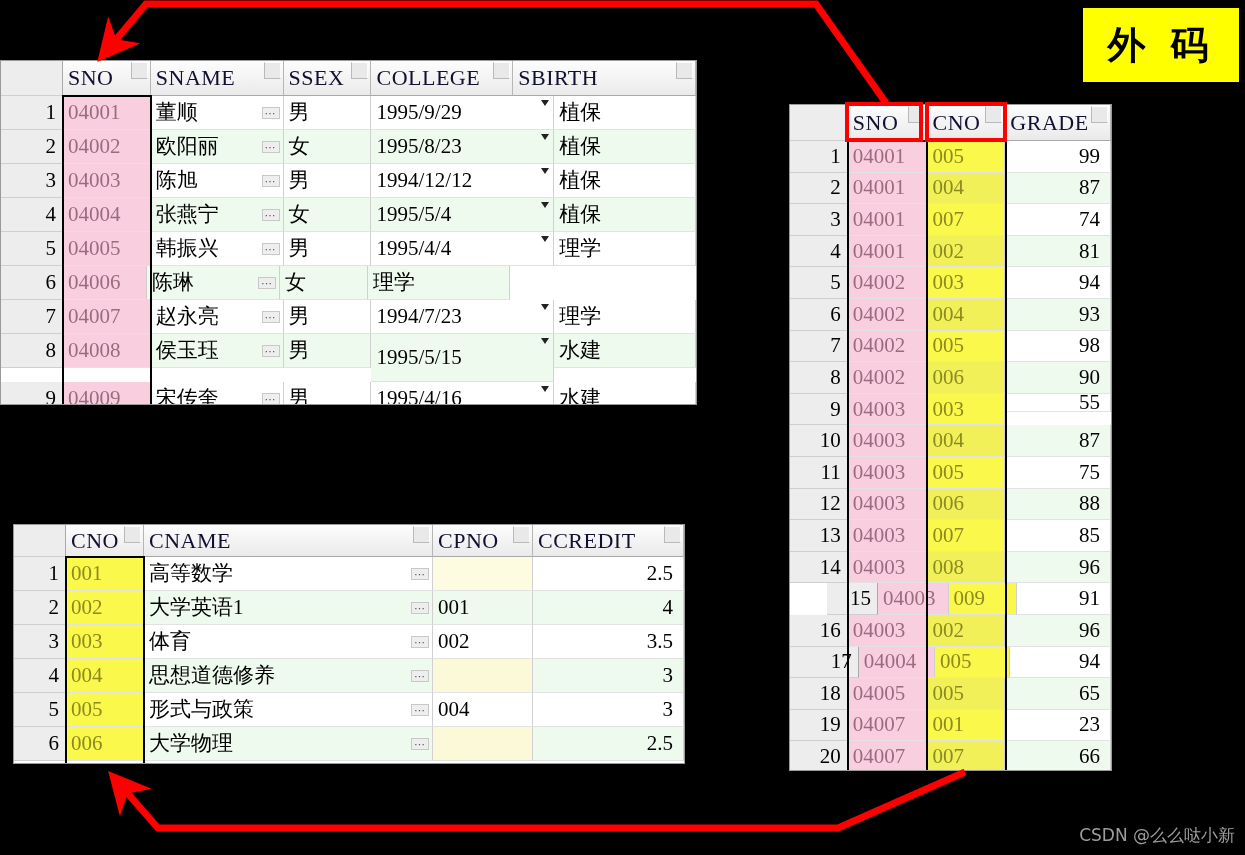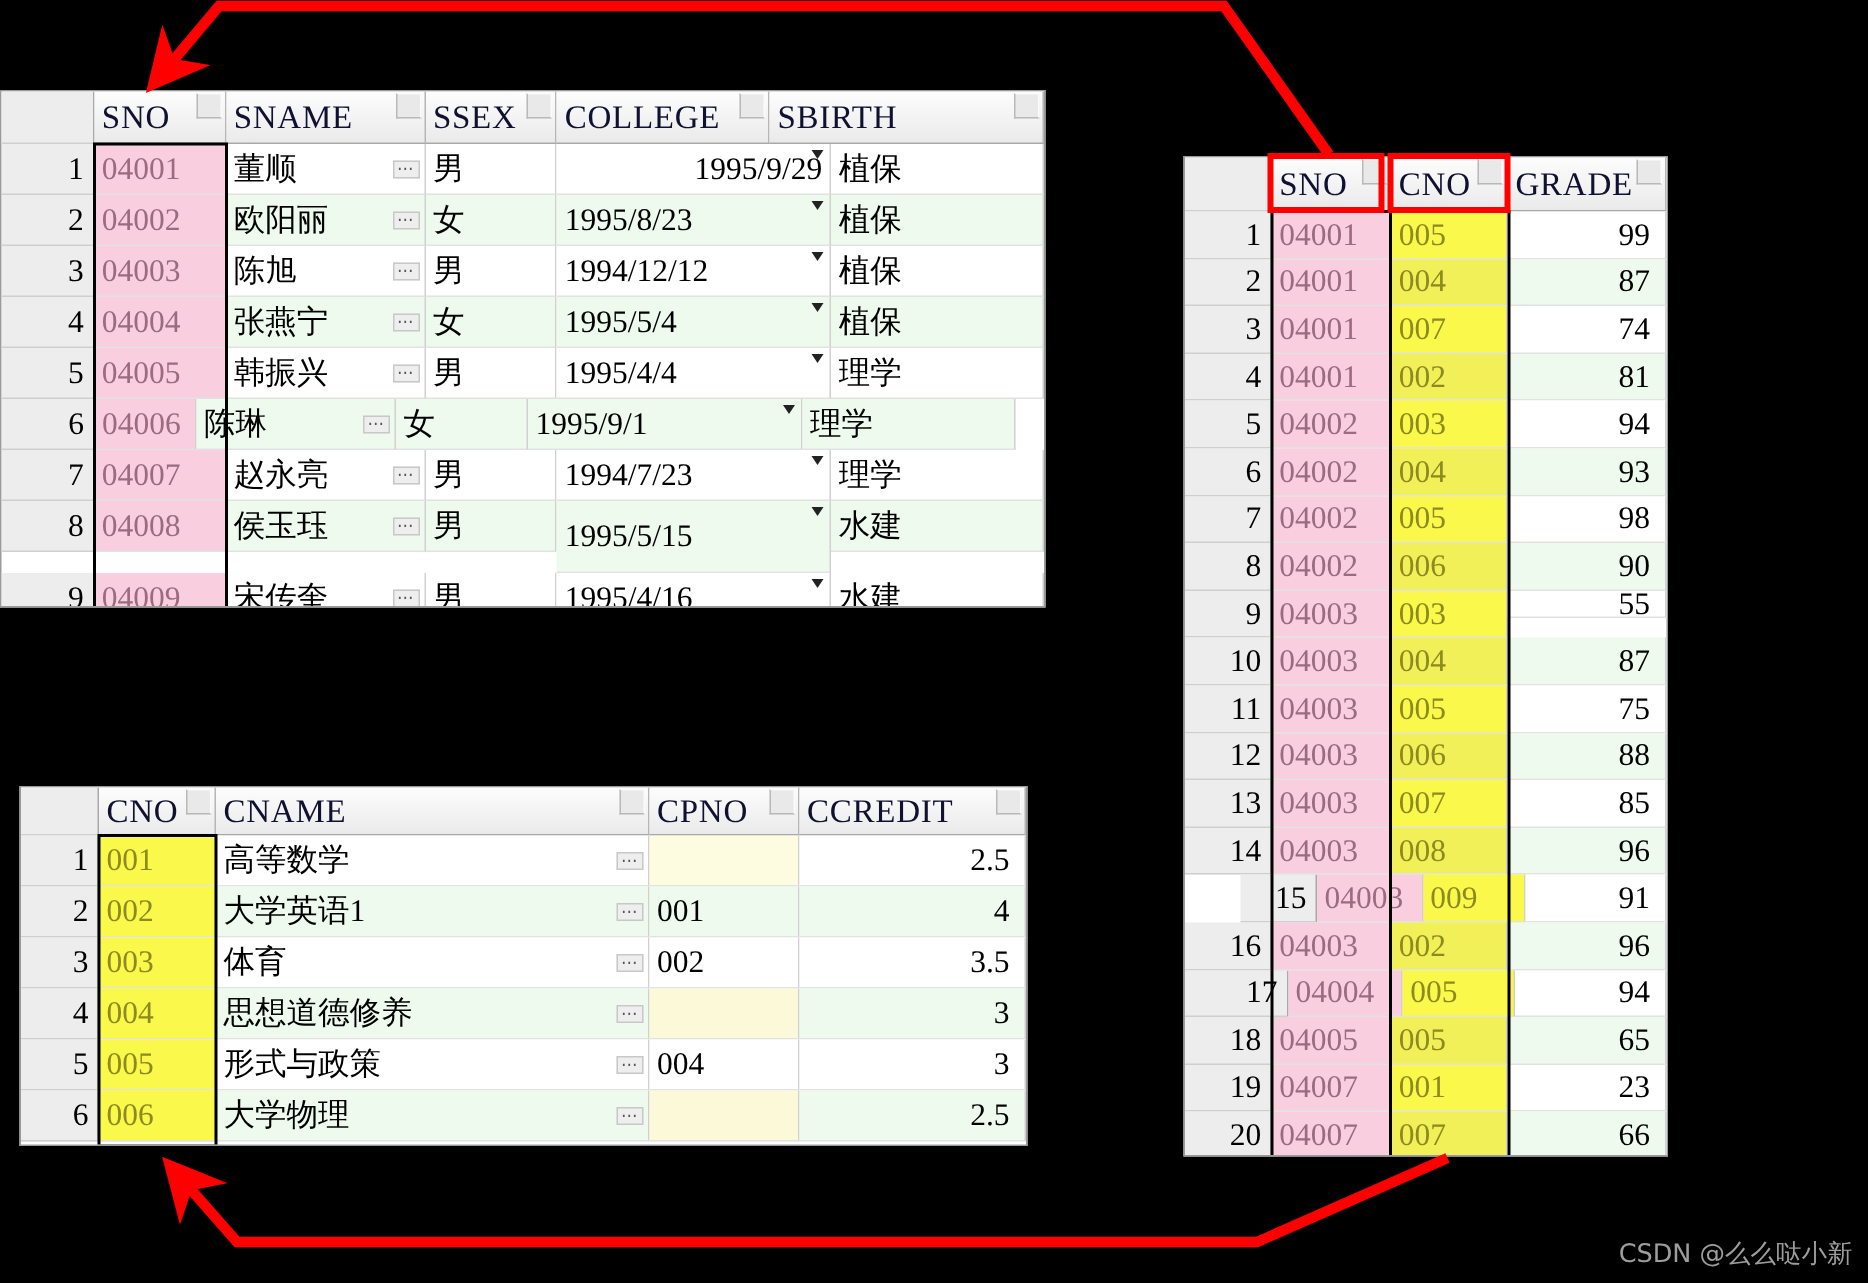--- a/index.html
+++ b/index.html
@@ -184,21 +184,21 @@
           <div class="gt-cell pk-pink" style="width: 88px; height: 34px;">
             <span>04001</span>
           </div>
           <div class="gt-cell white" style="width: 133px; height: 34px;">
             <span>董顺</span>
             <span class="ell">⋯</span>
           </div>
           <div class="gt-cell white" style="width: 88px; height: 34px;">
             <span>男</span>
           </div>
-          <div class="gt-cell white" style="width: 183px; height: 34px; justify-content: flex-end;">
+          <div class="gt-cell white" style="width: 183px; height: 34px;">
             <span>1995/9/29</span>
             <span class="caret"></span>
           </div>
           <div class="gt-cell white" style="width: 142px; height: 34px;">
             <span>植保</span>
           </div>
         </div>
         <div class="gt-row">
           <div class="gt-gutter" style="width: 62px; height: 34px;">2</div>
           <div class="gt-cell pk-pink" style="width: 88px; height: 34px;">
@@ -274,33 +274,29 @@
           <div class="gt-cell white" style="width: 183px; height: 34px;">
             <span>1995/4/4</span>
             <span class="caret"></span>
           </div>
           <div class="gt-cell white" style="width: 142px; height: 34px;">
             <span>理学</span>
           </div>
         </div>
         <div class="gt-row">
           <div class="gt-gutter" style="width: 62px; height: 34px;">6</div>
-          <div class="gt-cell pk-pink" style="width: 68px; height: 34px; text-align: center;">
+          <div class="gt-cell pk-pink" style="width: 84px; height: 34px; text-align: center;">
             <span>04006</span>
           </div>
           <div class="gt-cell alt" style="width: 133px; height: 34px;">
             <span>陈琳</span>
             <span class="ell">⋯</span>
           </div>
           <div class="gt-cell alt" style="width: 88px; height: 34px;">
             <span>女</span>
-          </div>
-          <div class="gt-cell alt" style="width: 183px; height: 34px;">
-            <span>1995/9/1</span>
-            <span class="caret"></span>
           </div>
           <div class="gt-cell alt" style="width: 142px; height: 34px;">
             <span>理学</span>
           </div>
         </div>
         <div class="gt-row">
           <div class="gt-gutter" style="width: 62px; height: 34px;">7</div>
           <div class="gt-cell pk-pink" style="width: 88px; height: 34px;">
             <span>04007</span>
           </div>
@@ -772,18 +768,21 @@
       <marker id="ah" viewBox="0 0 12 12" refX="9" refY="6" markerWidth="6" markerHeight="6" orient="auto-start-reverse">
         <path d="M 0 0 L 12 6 L 0 12 L 3.5 6 z" fill="#ff0000"></path>
       </marker>
     </defs>
 
     <polyline points="886,103 816,4 146,4 104,54" fill="none" stroke="#ff0000" stroke-width="7" stroke-linejoin="miter" marker-end="url(#ah)"></polyline>
 
     <polyline points="965,772 838,828 158,828 115,779" fill="none" stroke="#ff0000" stroke-width="7" stroke-linejoin="miter" marker-end="url(#ah)"></polyline>
   </svg>
 
+  <div id="waima">
+    <span>外 码</span>
+  </div>
 
   <div id="watermark">
     <span>CSDN @么么哒小新</span>
   </div>
 
 </div>
 
 </body></html>

